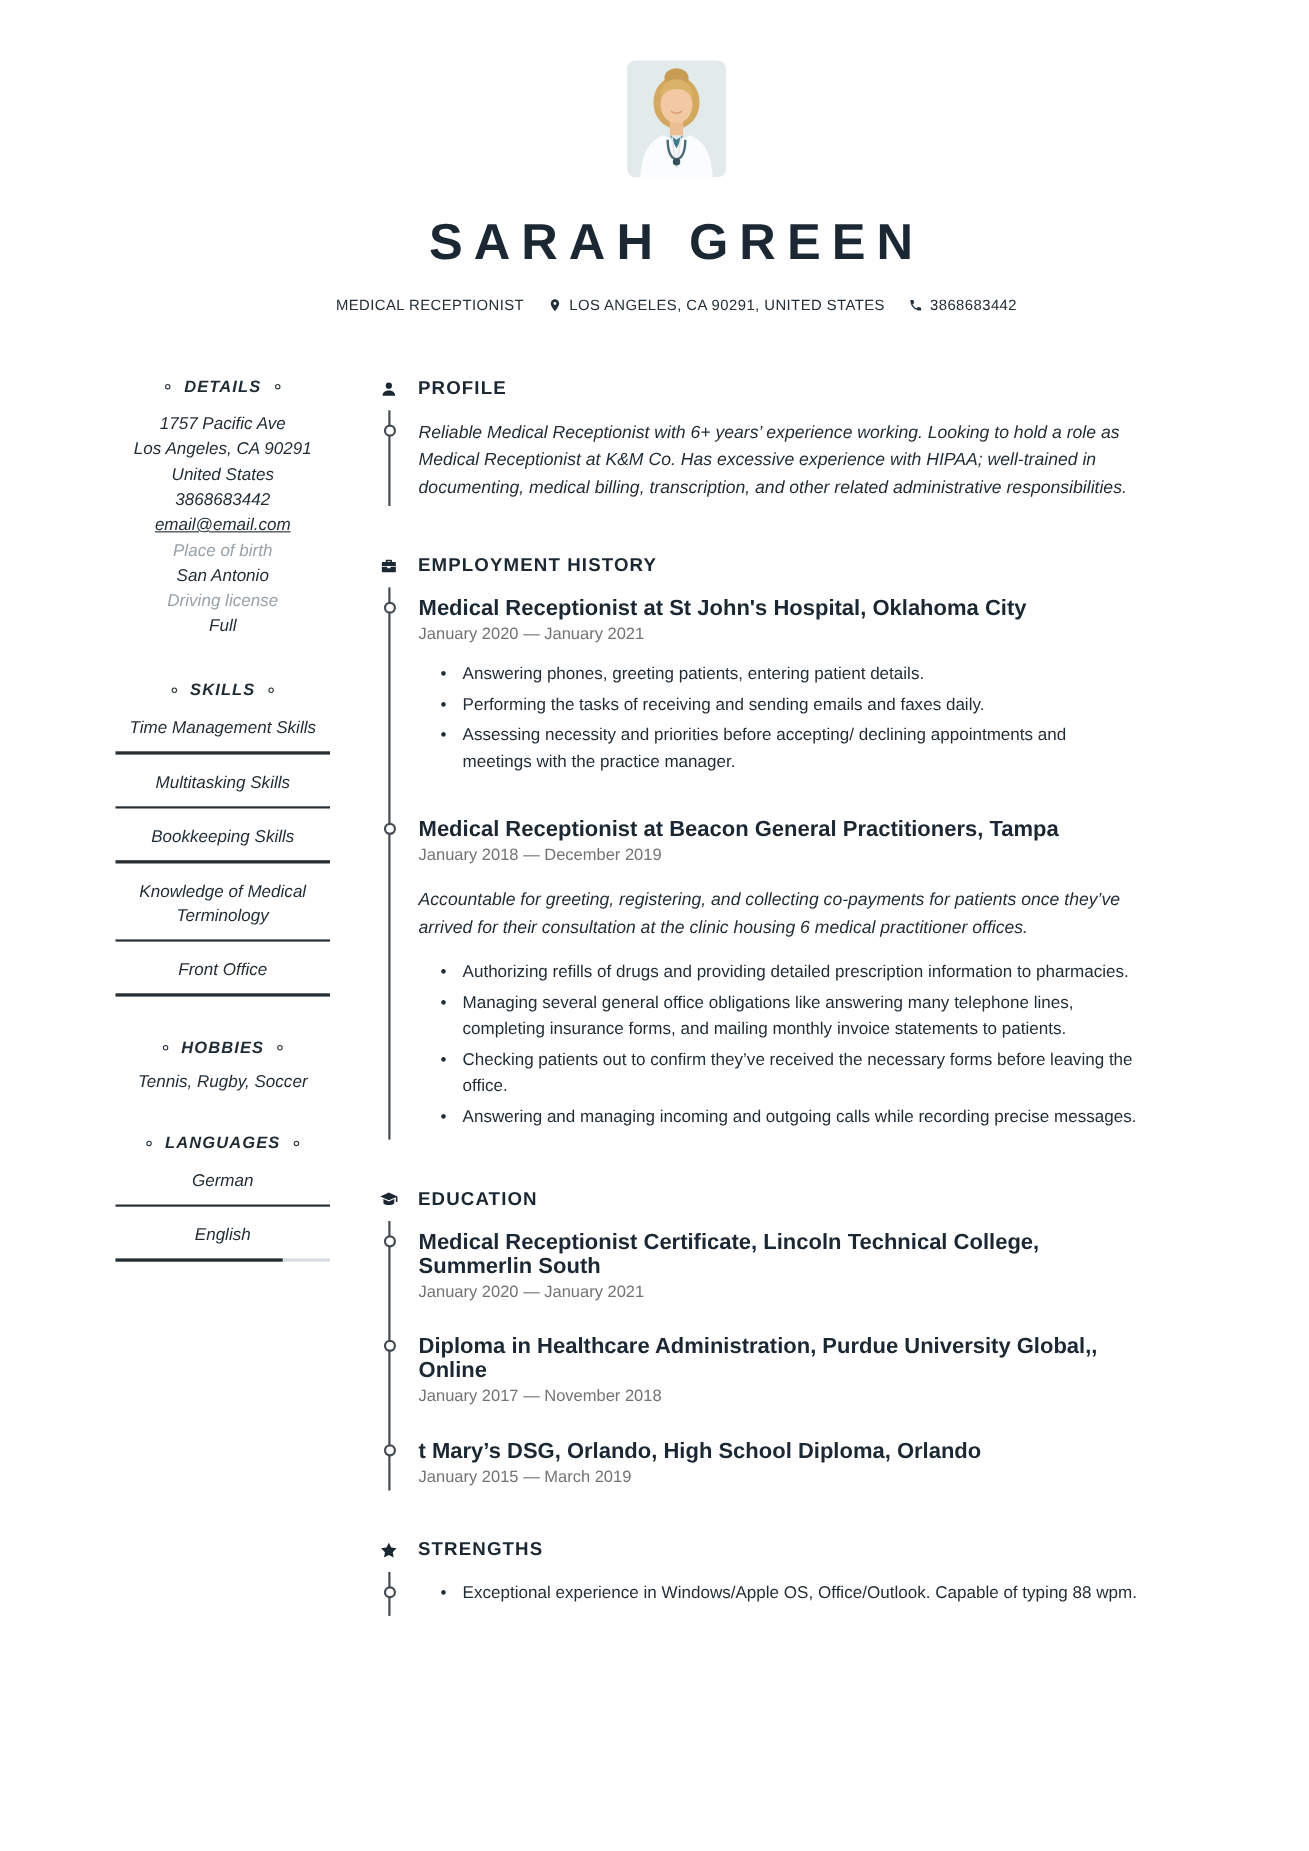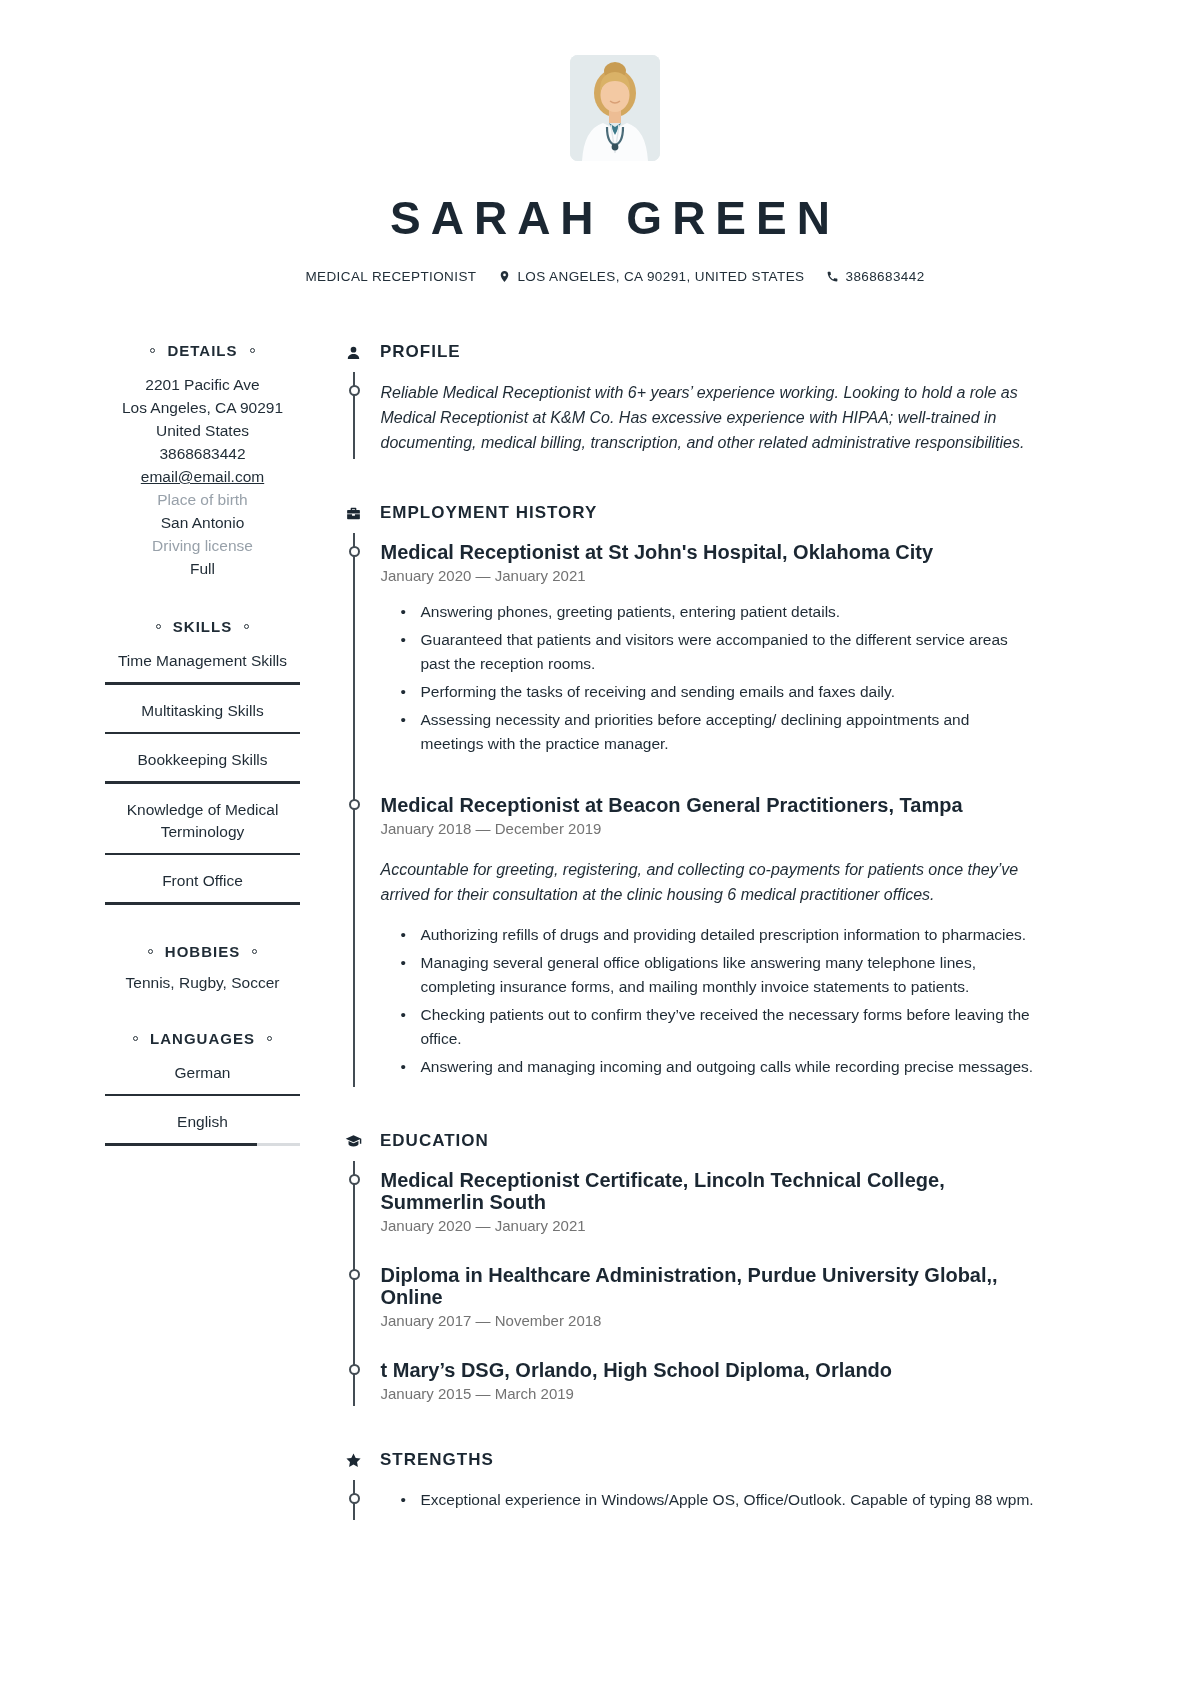--- a/index.html
+++ b/index.html
@@ -28,21 +28,21 @@
   .meta-row {
     margin-top: 24px;
     display: flex; justify-content: center; align-items: center; gap: 22px;
     font-size: 13.5px; letter-spacing: 0.4px; color: #222f39; font-weight: 400;
   }
   .meta-item { display: flex; align-items: center; gap: 6px; }
   .meta-item svg { width: 13px; height: 13px; fill: #222f39; }
 
   
   .columns { display: flex; padding: 0 155px 0 105px; gap: 45px; margin-top: 58px; }
-  .sidebar { width: 195px; flex: 0 0 195px; text-align: center; }
+  .sidebar { width: 195px; flex: 0 0 195px; text-align: center; font-style: italic; }
   .main { flex: 1; min-width: 0; }
 
   
   .side-heading {
     display: flex; align-items: center; justify-content: center; gap: 12px;
     font-size: 15px; font-weight: 700; letter-spacing: 1px; color: #1f2b35;
   }
   .ring { width: 5px; height: 5px; border: 1.5px solid #2a343c; border-radius: 50%; display: inline-block; }
   .side-lines { margin-top: 14px; font-size: 15.5px; line-height: 23px; color: #1f2b35; }
   .email-link { color: #1f2b35; text-decoration: underline; cursor: pointer; }
@@ -144,21 +144,21 @@
 
     <div class="sidebar">
 
       <div>
         <div class="side-heading">
           <span class="ring"></span>
           <span>DETAILS</span>
           <span class="ring"></span>
         </div>
         <div class="side-lines">
-          <div>2201 Pacific Ave</div>
+          <div>1757 Pacific Ave</div>
           <div>Los Angeles, CA 90291</div>
           <div>United States</div>
           <div>3868683442</div>
           <div><span class="email-link">email@email.com</span></div>
         </div>
         <div class="side-sub">
           <div class="side-label">Place of birth</div>
           <div class="side-value">San Antonio</div>
         </div>
         <div class="side-sub">
@@ -259,21 +259,20 @@
             </svg>
           <span class="section-title">EMPLOYMENT HISTORY</span>
         </div>
         <div class="section-body">
 
           <div class="t-item">
             <div class="job-title">Medical Receptionist at St John's Hospital, Oklahoma City</div>
             <div class="job-dates">January 2020 — January 2021</div>
             <ul class="bullets">
               <li>Answering phones, greeting patients, entering patient details.</li>
-              <li>Guaranteed that patients and visitors were accompanied to the different service areas past the reception rooms.</li>
               <li>Performing the tasks of receiving and sending emails and faxes daily.</li>
               <li>Assessing necessity and priorities before accepting/ declining appointments and meetings with the practice manager.</li>
             </ul>
           </div>
 
           <div class="t-item">
             <div class="job-title">Medical Receptionist at Beacon General Practitioners, Tampa</div>
             <div class="job-dates">January 2018 — December 2019</div>
             <div class="job-summary">Accountable for greeting, registering, and collecting co-payments for patients once they’ve arrived for their consultation at the clinic housing 6 medical practitioner offices.</div>
             <ul class="bullets">

